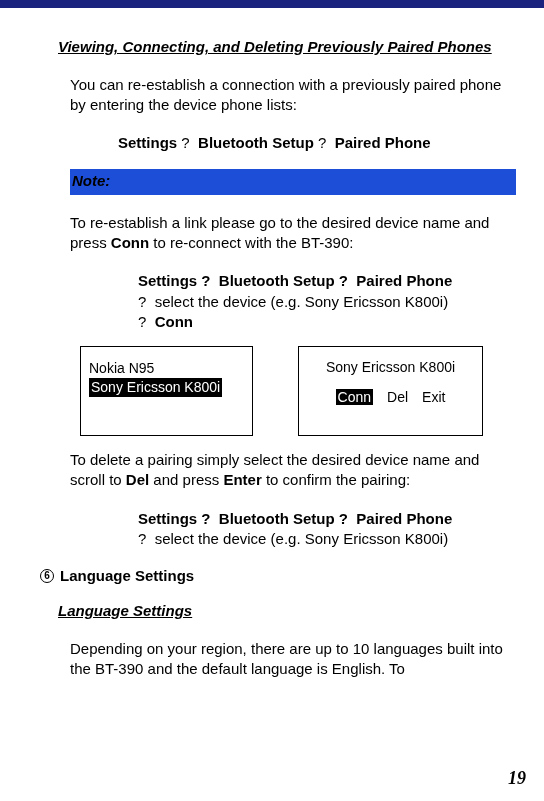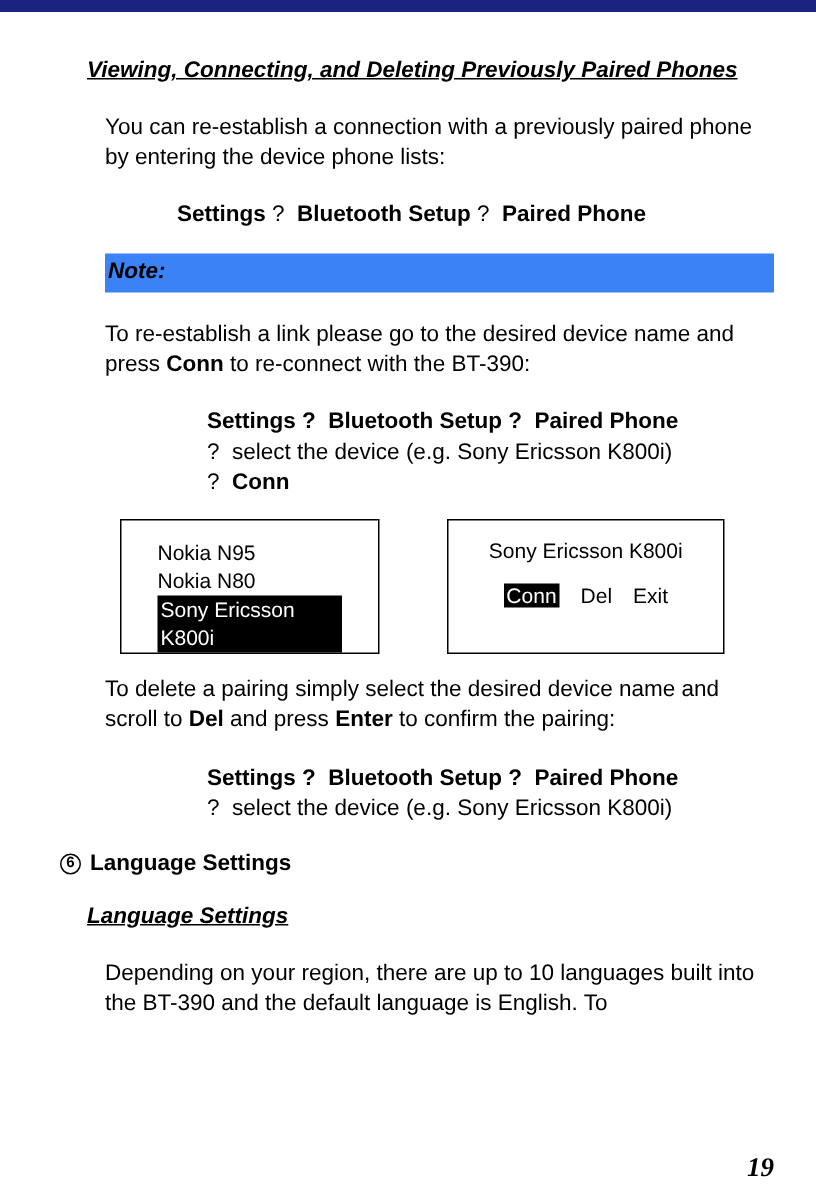--- a/index.html
+++ b/index.html
@@ -32,21 +32,21 @@
     line-height: 1.35;
   }
   .navpath {
     margin: 0 0 18px 60px;
     font-weight: bold;
   }
   .navpath .arrow {
     font-weight: normal;
   }
   .note {
-    background: #3b82f6;
+    background: #1d4ed8;
     margin: 0 0 18px 12px;
     padding: 2px 2px 4px 2px;
     line-height: 1.35;
   }
   .note .note-label {
     font-weight: bold;
     font-style: italic;
   }
   .steplist {
     margin: 0 0 14px 80px;
@@ -59,21 +59,21 @@
     margin: 0 0 14px 22px;
   }
   .screen {
     border: 1.5px solid #000;
     font-family: Tahoma, Arial, sans-serif;
     font-size: 14px;
   }
   .screen.left {
     width: 173px;
     height: 90px;
-    padding: 12px 24px;
+    padding: 12px 8px;
     line-height: 1.35;
   }
   .screen.right {
     width: 185px;
     height: 90px;
     text-align: center;
     padding: 12px 0;
   }
   .screen.right .title {
     margin-bottom: 14px;
@@ -104,21 +104,21 @@
     display: inline-flex;
     align-items: center;
     justify-content: center;
     font-size: 10px;
     font-weight: bold;
     line-height: 1;
   }
   .pagenum {
     position: absolute;
     bottom: 12px;
-    right: 28px;
+    right: 18px;
     font-weight: bold;
     font-style: italic;
     font-size: 18px;
     font-family: "Times New Roman", serif;
   }
 </style>
 </head>
 <body>
 
 <div class="topbar"></div>
@@ -151,21 +151,20 @@
       <span class="bold">Bluetooth Setup ?</span>&nbsp;
       <span class="bold">Paired Phone</span>
     </div>
     <div><span>?</span>&nbsp;&nbsp;<span>select the device (e.g. Sony Ericsson K800i)</span></div>
     <div><span>?</span>&nbsp;&nbsp;<b>Conn</b></div>
   </div>
 
   <div class="screens">
     <div class="screen left">
       <div>Nokia N95</div>
-      <div>Nokia N80</div>
       <span class="sel">Sony Ericsson K800i</span>
     </div>
     <div class="screen right">
       <div class="title">Sony Ericsson K800i</div>
       <div class="btns">
         <span class="sel">Conn</span>
         <span>Del</span>
         <span>Exit</span>
       </div>
     </div>

